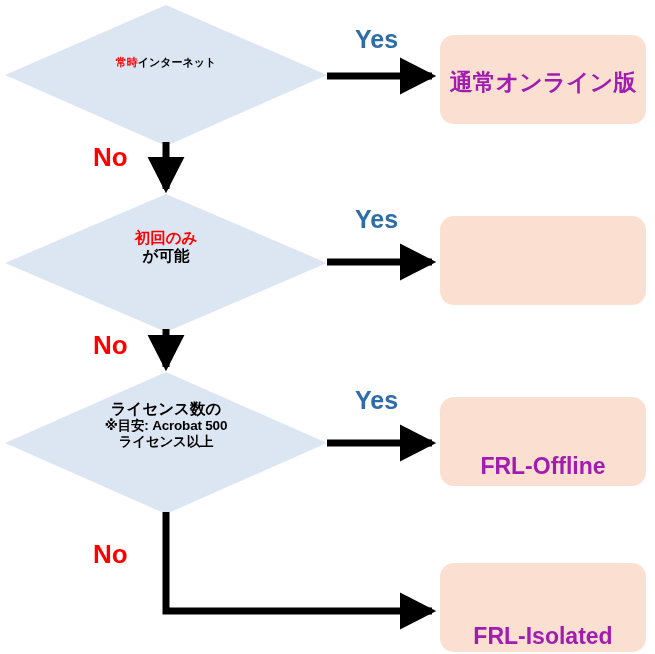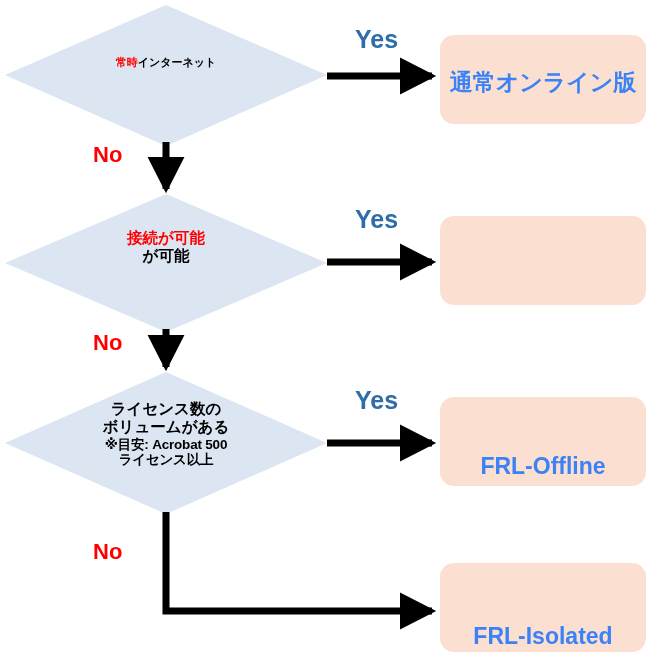--- a/index.html
+++ b/index.html
@@ -51,40 +51,40 @@
     left: 26px; top: 400px; width: 280px;
     font-size: 15.5px;
   }
 
   
   .result-text {
     position: absolute;
     left: 440px;
     width: 206px;
     text-align: center;
-    color: #3b82f6;
+    color: #a21caf;
     font-size: 23px;
     font-weight: bold;
     pointer-events: none;
     white-space: nowrap;
   }
   #result-1-text { top: 67px; }
   #result-2-text { top: 247px; }
   #result-3-text { top: 429px; margin-top: 24px; }
   #result-4-text { top: 595px; margin-top: 28px; }
 
   
   .edge-label {
     position: absolute;
     font-weight: bold;
     pointer-events: none;
     white-space: nowrap;
   }
   .label-yes { color: #2E6DA8; font-size: 25px; }
-  .label-no  { color: #FF0000; font-size: 22px; }
+  .label-no  { color: #FF0000; font-size: 26px; }
 
   #label-yes-1 { left: 355px; top: 25px; }
   #label-yes-2 { left: 355px; top: 205px; }
   #label-yes-3 { left: 355px; top: 386px; }
   #label-no-1  { left: 93px;  top: 142px; }
   #label-no-2  { left: 93px;  top: 330px; }
   #label-no-3  { left: 93px;  top: 539px; }
 </style>
 </head>
 <body>
@@ -115,27 +115,26 @@
     <line x1="166" y1="329" x2="166" y2="367" stroke="#000000" stroke-width="7" marker-end="url(#arrowhead)"></line>
 
     <path d="M166,512 L166,611 L432,611" fill="none" stroke="#000000" stroke-width="7" marker-end="url(#arrowhead)"></path>
   </svg>
 
   <div class="decision-text" id="decision-1-text">
     <span class="d-line"><span class="d-emph">常時</span><span>インターネット</span></span>
   </div>
 
   <div class="decision-text" id="decision-2-text">
-    <span class="d-line d-emph">接続が可能</span>
+    <span class="d-line d-emph">初回のみ</span>
     <span class="d-line">が可能</span>
   </div>
 
   <div class="decision-text" id="decision-3-text">
     <span class="d-line">ライセンス数の</span>
-    <span class="d-line">ボリュームがある</span>
     <span class="d-line d-small">※目安: Acrobat 500</span>
     <span class="d-line d-small">ライセンス以上</span>
   </div>
 
   <div class="result-text" id="result-1-text">通常オンライン版</div>
   <div class="result-text" id="result-3-text">FRL-Offline</div>
   <div class="result-text" id="result-4-text">FRL-Isolated</div>
 
   <div class="edge-label label-yes" id="label-yes-1">Yes</div>
   <div class="edge-label label-yes" id="label-yes-2">Yes</div>

